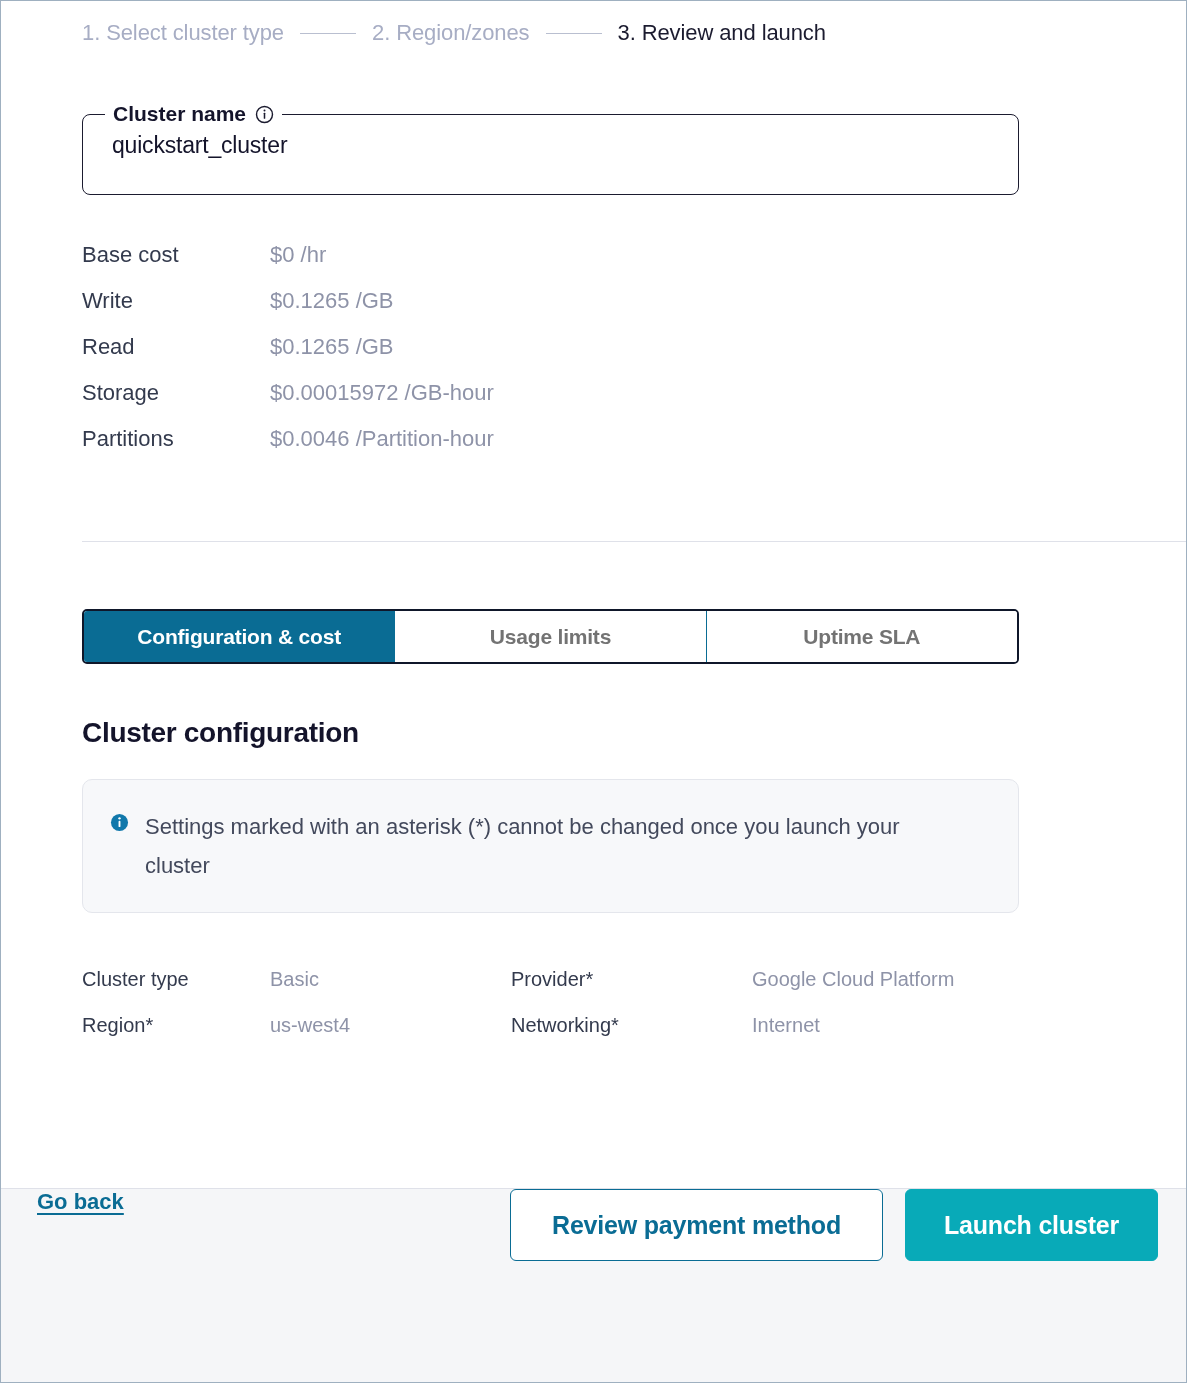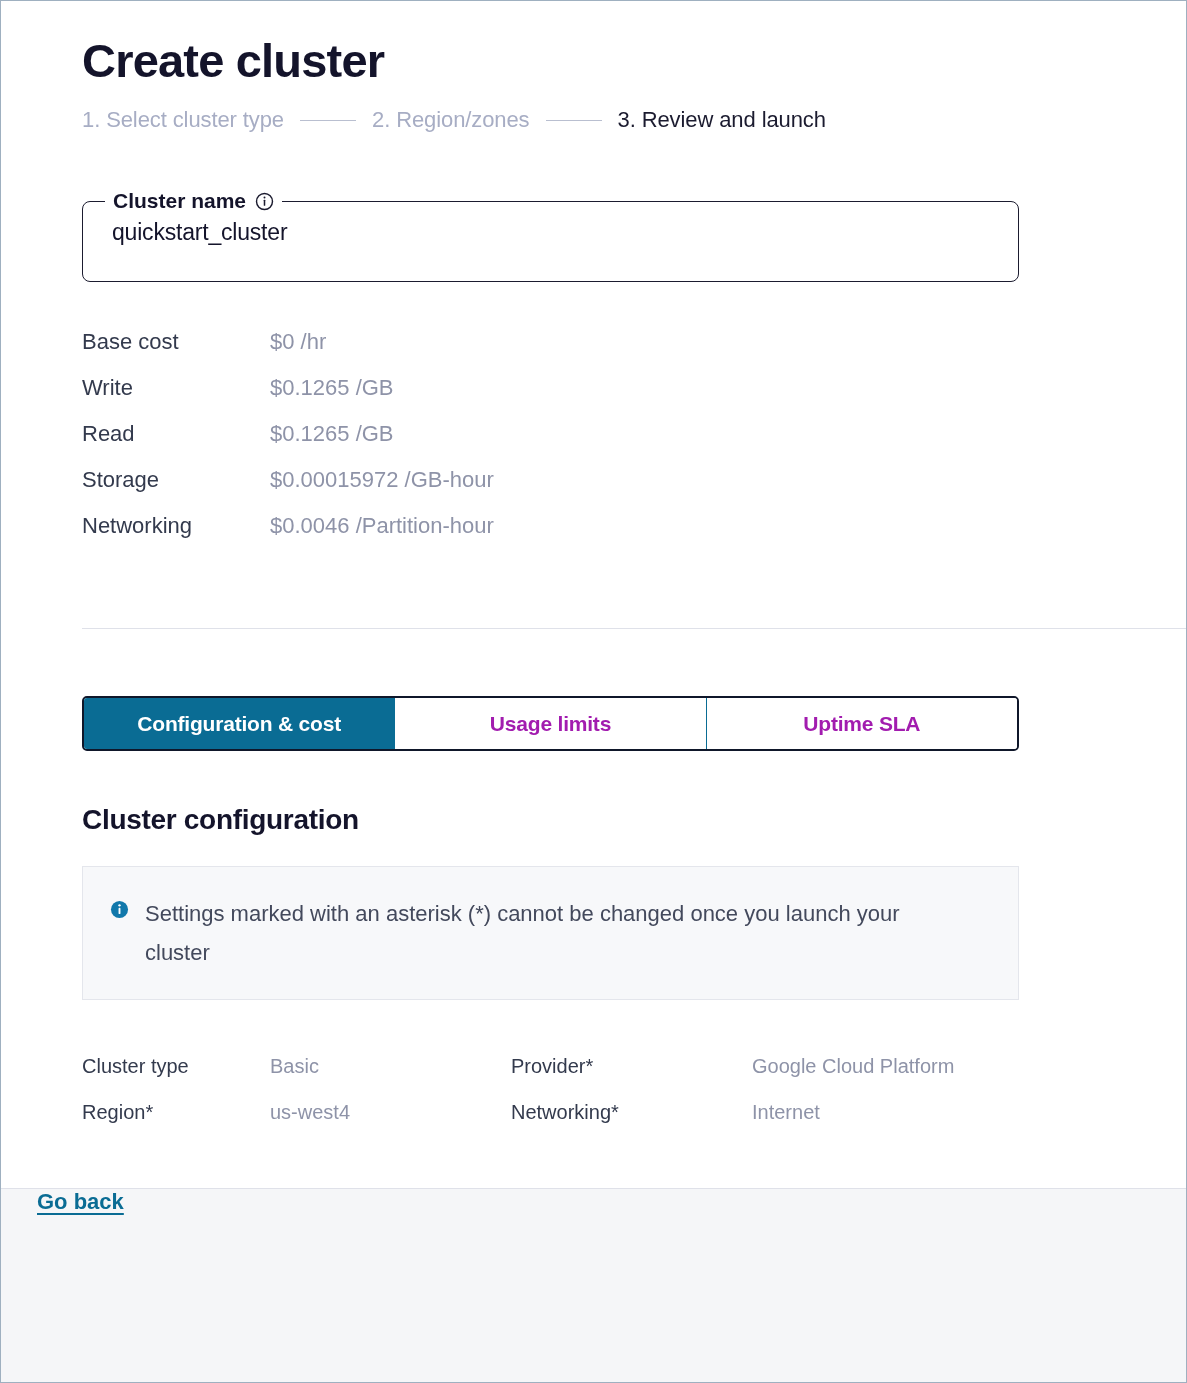--- a/index.html
+++ b/index.html
@@ -141,21 +141,21 @@
     border-radius: 5px;
     overflow: hidden;
   }
   .tab {
     flex: 1 1 0;
     display: flex;
     align-items: center;
     justify-content: center;
     font-size: 21px;
     font-weight: 700;
-    color: #a21caf;
+    color: #737373;
     background: #ffffff;
     border-right: 1px solid #0a6c94;
     letter-spacing: -0.2px;
     cursor: pointer;
   }
   .tab:last-child { border-right: none; }
   .tab.active {
     background: #0a6c94;
     color: #ffffff;
   }
@@ -173,21 +173,21 @@
   .info-banner {
     box-sizing: border-box;
     display: flex;
     align-items: flex-start;
     gap: 16px;
     margin: 30px 0 0 81px;
     width: 937px;
     padding: 27px 28px 27px 27px;
     background: #f7f8fa;
     border: 1px solid #e4e6ec;
-    border-radius: 0;
+    border-radius: 10px;
   }
   .info-filled-icon {
     flex: none;
     margin-top: 6px;
     width: 19px;
     height: 19px;
   }
   .info-banner-text {
     font-size: 22px;
     line-height: 1.78;
@@ -266,21 +266,20 @@
     border: 1px solid #08aab8;
   }
 </style>
 </head>
 <body>
 
 <div class="app-frame">
 
   <div class="content">
 
-    <h1 class="page-title">Create cluster</h1>
 
     <div class="stepper">
       <span class="step">1. Select cluster type</span>
       <span class="step-connector"></span>
       <span class="step">2. Region/zones</span>
       <span class="step-connector"></span>
       <span class="step active">3. Review and launch</span>
     </div>
 
     <fieldset class="name-field">
@@ -308,21 +307,21 @@
       </div>
       <div class="price-row">
         <span class="price-label">Read</span>
         <span class="price-value">$0.1265 /GB</span>
       </div>
       <div class="price-row">
         <span class="price-label">Storage</span>
         <span class="price-value">$0.00015972 /GB-hour</span>
       </div>
       <div class="price-row">
-        <span class="price-label">Networking</span>
+        <span class="price-label">Partitions</span>
         <span class="price-value">$0.0046 /Partition-hour</span>
       </div>
     </div>
 
     <div class="section-divider"></div>
 
     <div class="tabs">
       <div class="tab active">Configuration &amp; cost</div>
       <div class="tab">Usage limits</div>
       <div class="tab">Uptime SLA</div>
@@ -350,15 +349,19 @@
       <div class="config-cell config-key">Region*</div>
       <div class="config-cell config-val">us-west4</div>
       <div class="config-cell config-key">Networking*</div>
       <div class="config-cell config-val">Internet</div>
     </div>
 
   </div>
 
   <div class="footer">
     <a class="go-back-link">Go back</a>
+    <div class="footer-actions">
+      <div class="btn btn-secondary">Review payment method</div>
+      <div class="btn btn-primary">Launch cluster</div>
+    </div>
   </div>
 
 </div>
 
 </body></html>

